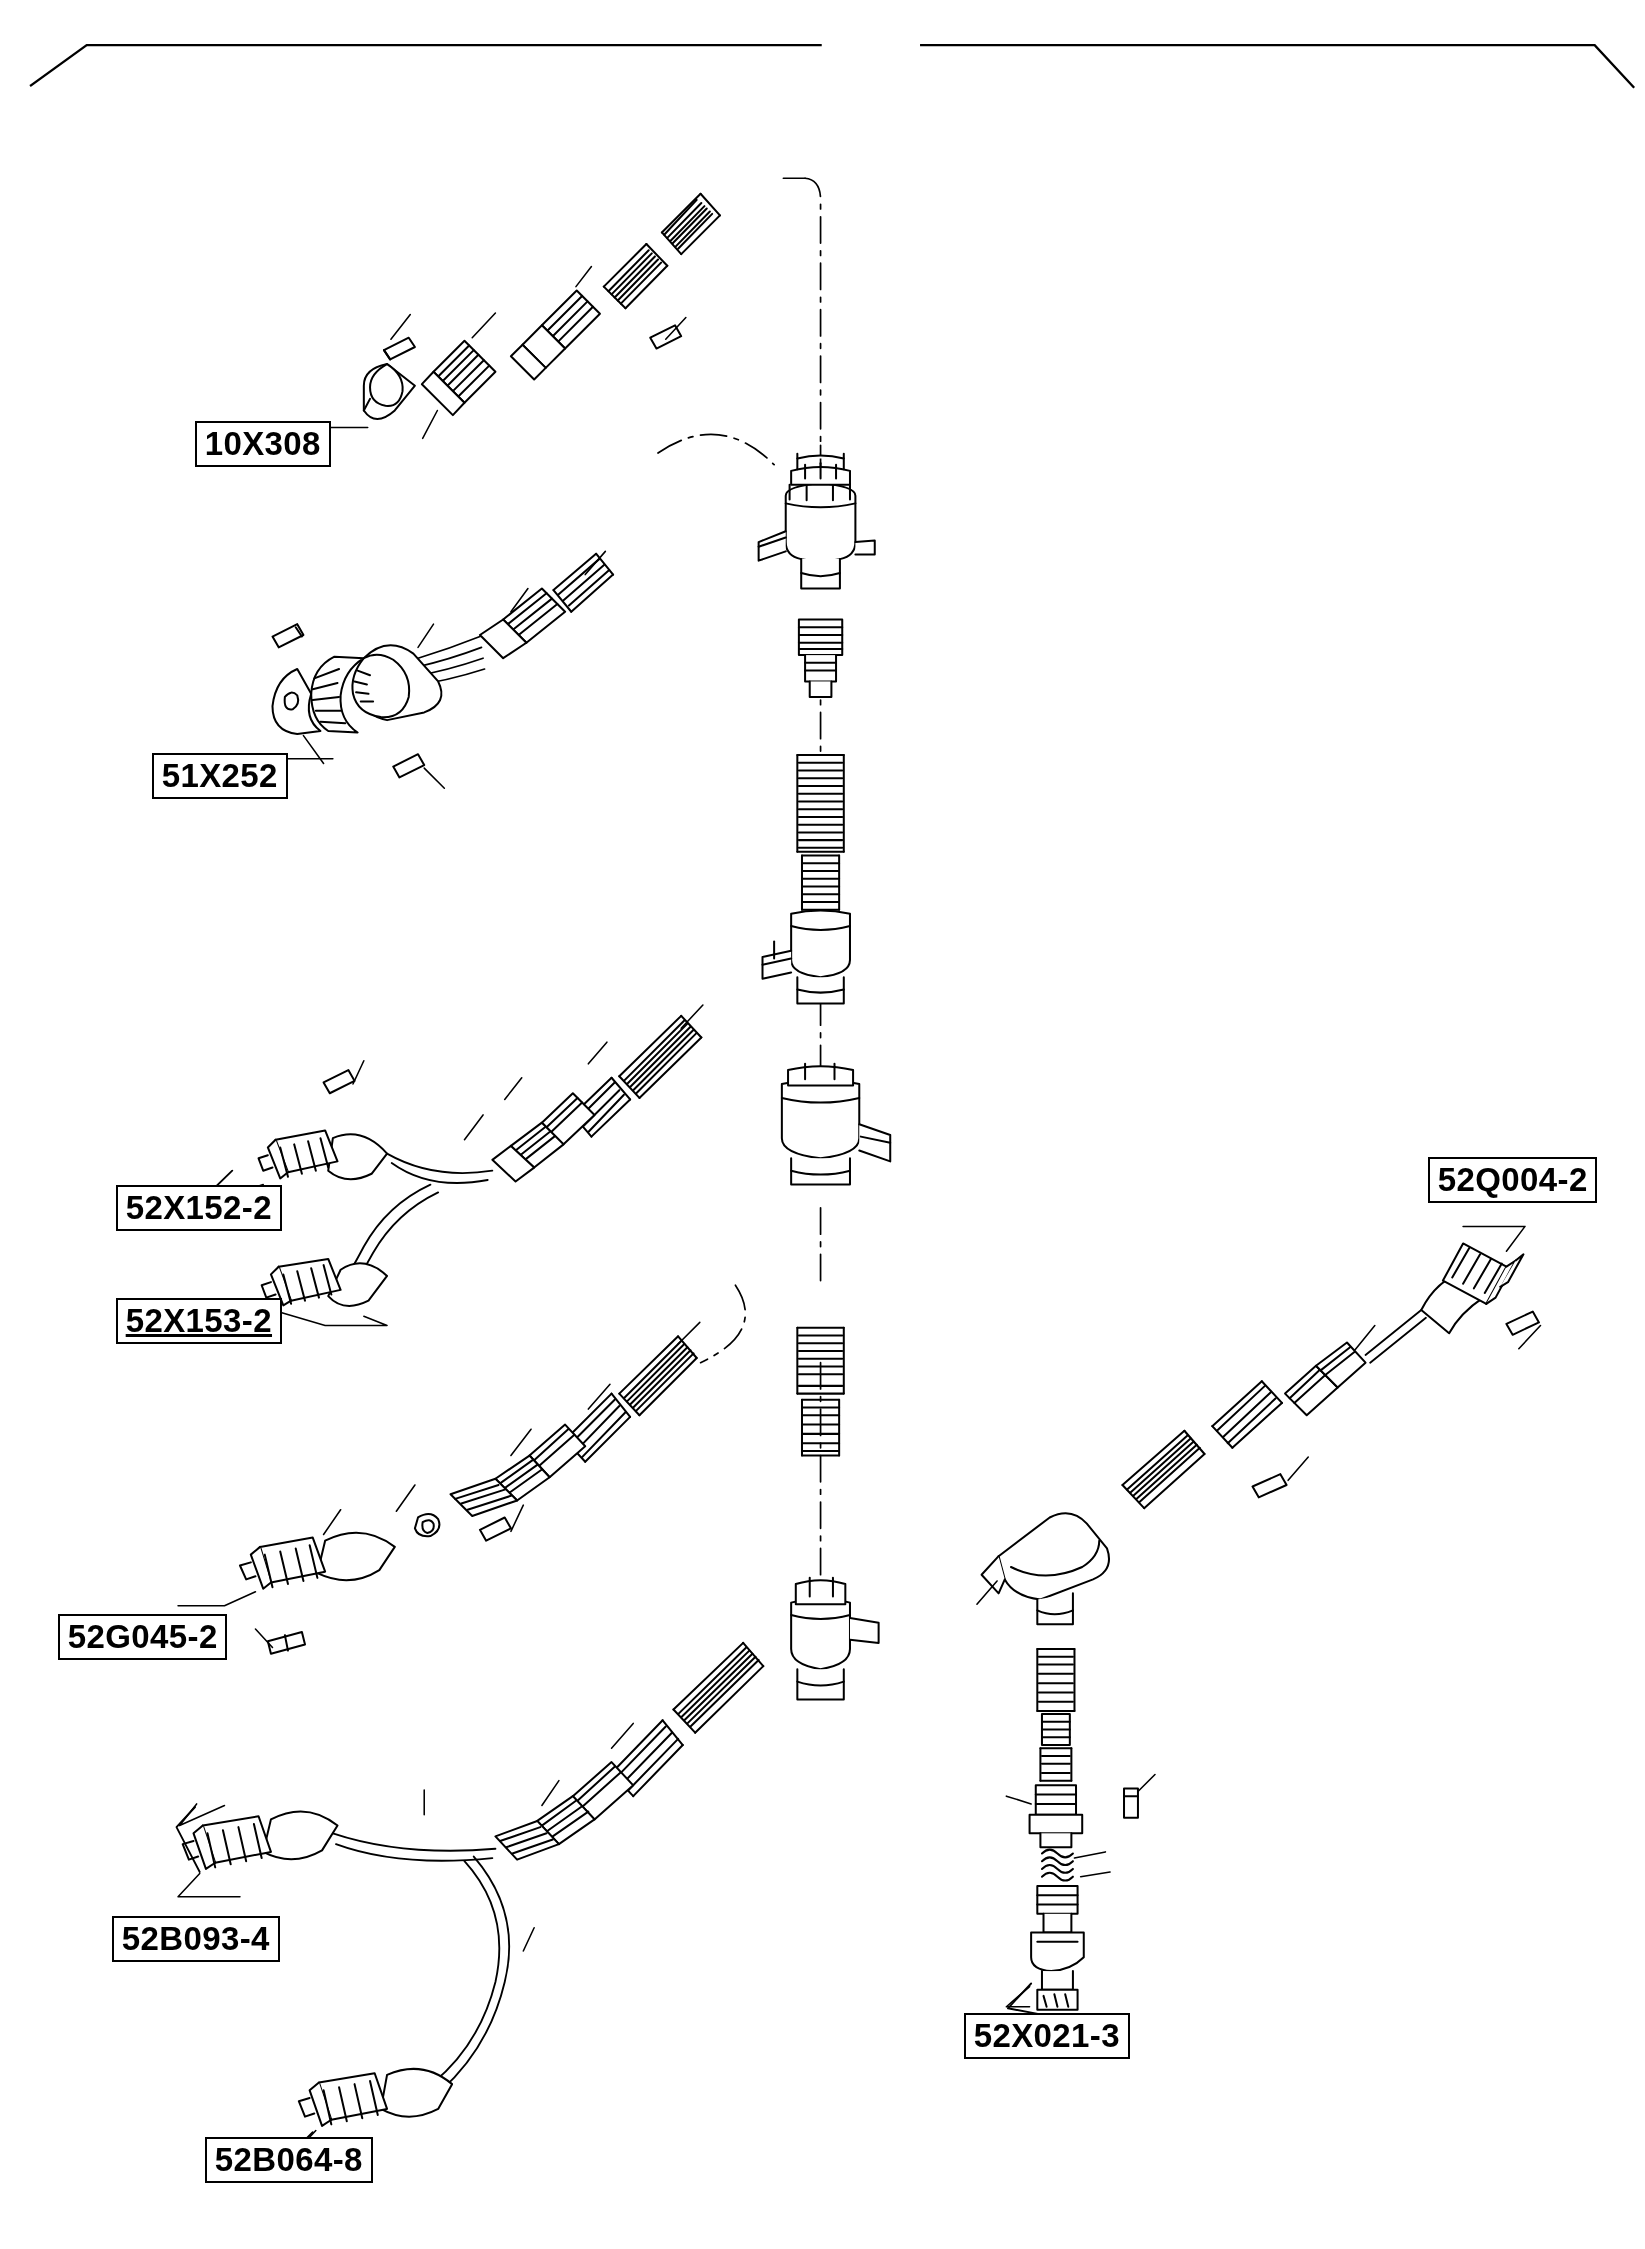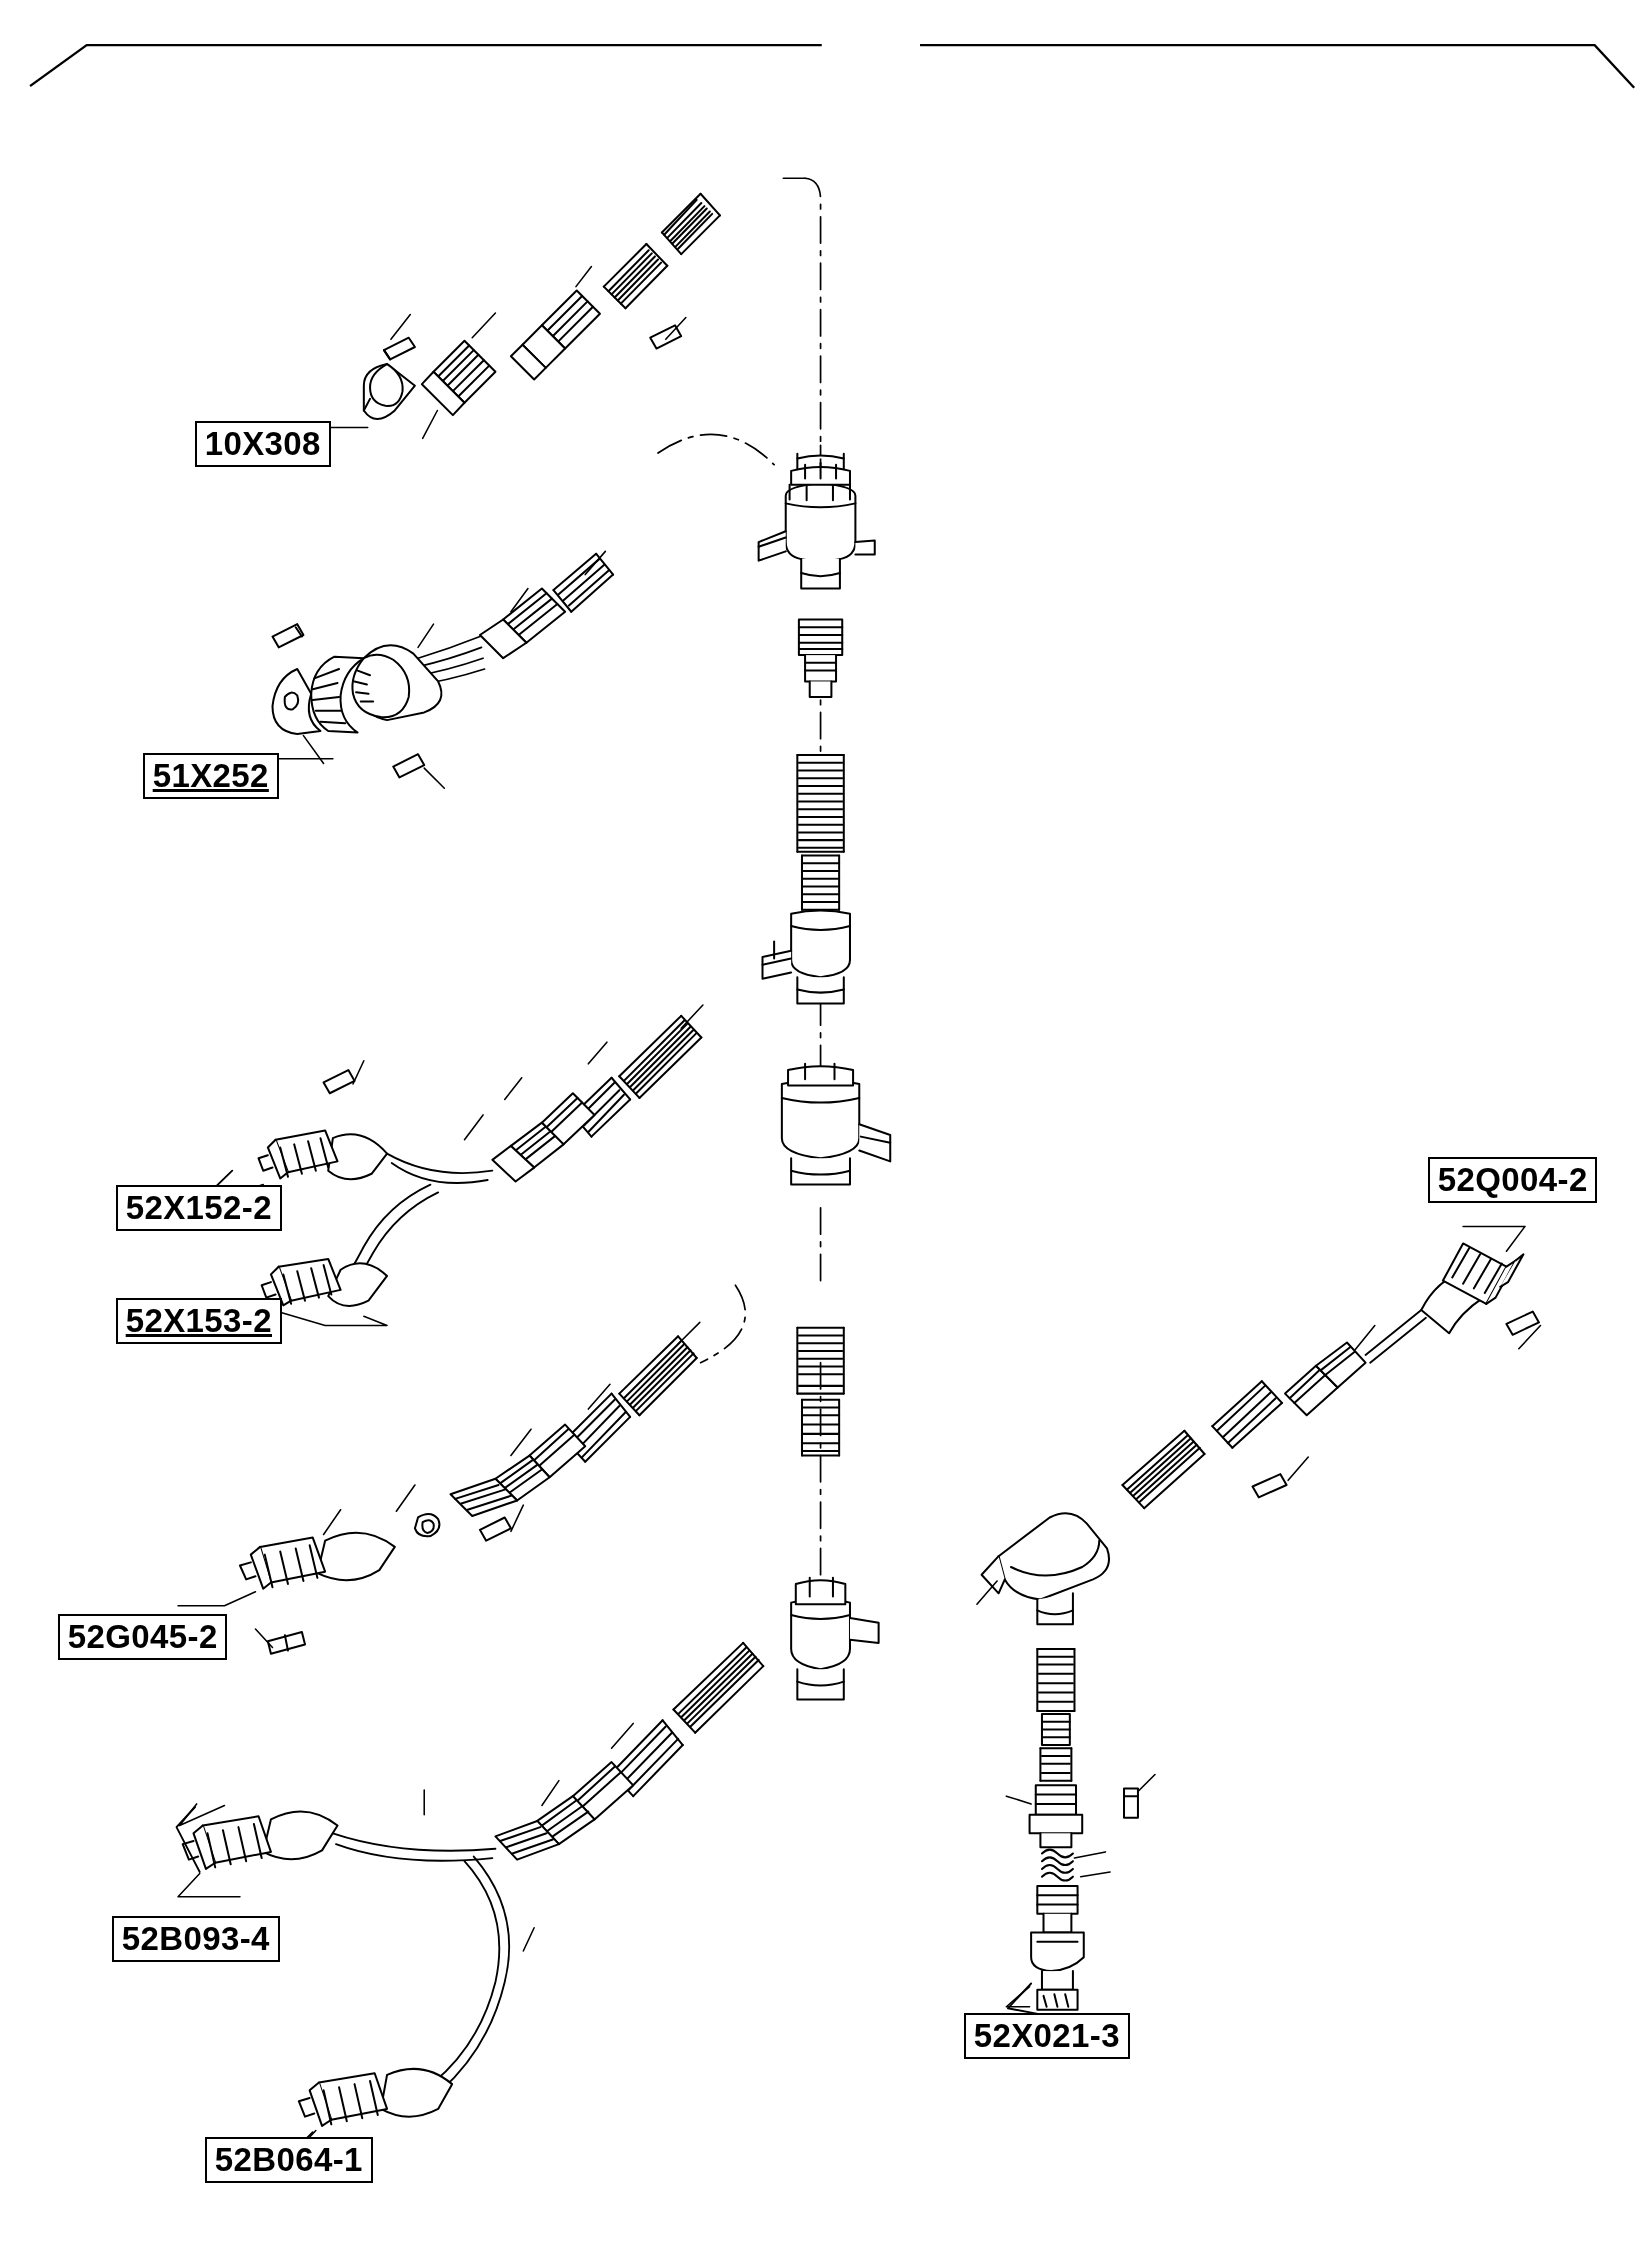--- a/index.html
+++ b/index.html
@@ -572,30 +572,30 @@
         <g fill="none" stroke-width="2.4">
           <path d="M1332 2562 L1302 2594 L1344 2602"></path>
         </g>
       </g>
 
     </g>
   </svg>
 
   <div class="callout" style="left:195px; top:421px;">10X308</div>
 
-  <div class="callout" style="left:143px; top:753px;text-decoration:underline;">51X252</div>
+  <div class="callout" style="left:152px; top:753px;">51X252</div>
 
   <div class="callout" style="left:116px; top:1185px;">52X152-2</div>
 
   <div class="callout" style="left:116px; top:1298px;text-decoration:underline;">52X153-2</div>
 
   <div class="callout" style="left:58px; top:1614px;">52G045-2</div>
 
   <div class="callout" style="left:112px; top:1916px;">52B093-4</div>
 
-  <div class="callout" style="left:205px; top:2137px;">52B064-1</div>
+  <div class="callout" style="left:205px; top:2137px;">52B064-8</div>
 
   <div class="callout" style="left:1428px; top:1157px;text-align:center;">52Q004-2</div>
 
   <div class="callout" style="left:964px; top:2013px;">52X021-3</div>
 
 </div>
 
 
 </body></html>

